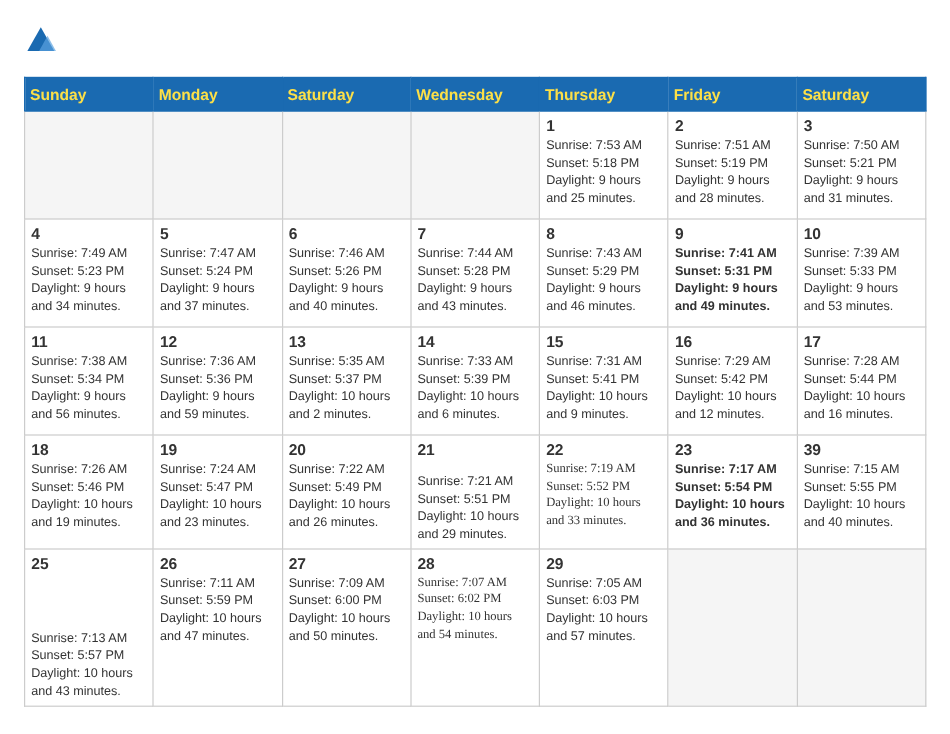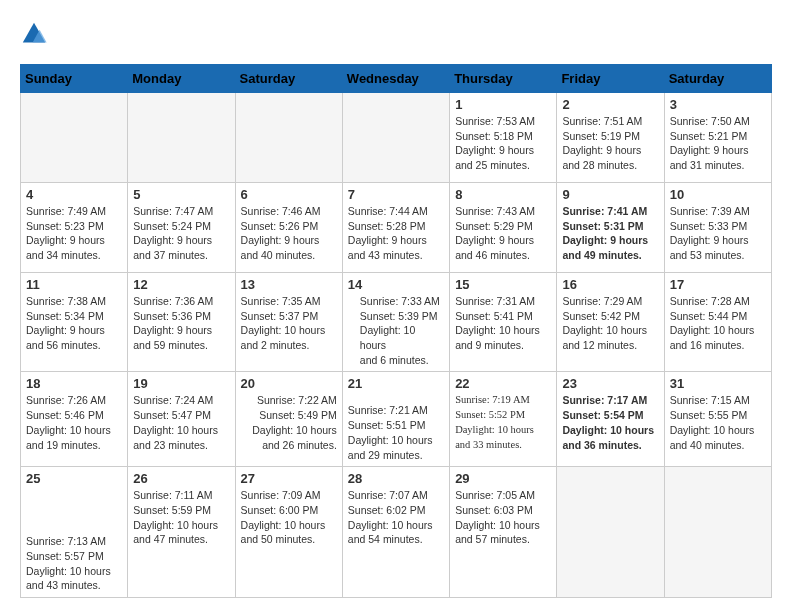--- a/index.html
+++ b/index.html
@@ -52,21 +52,21 @@
       font-size: 16px;
       color: #555;
     }
     table {
       width: 100%;
       border-collapse: collapse;
       table-layout: fixed;
     }
     th {
       background-color: #1a6ab1;
-      color: #000000;
+      color: #fde047;
       font-size: 13px;
       font-weight: bold;
       padding: 6px 4px;
       text-align: left;
       border: 1px solid #1a6ab1;
     }
     td {
       border: 1px solid #ccc;
       vertical-align: top;
       padding: 4px 5px;
@@ -214,28 +214,28 @@
         </td>
         <td>
           <span class="day-number">12</span>
           <div class="day-info" style="white-space: pre-line;">Sunrise: 7:36 AM
 Sunset: 5:36 PM
 Daylight: 9 hours
 and 59 minutes.</div>
         </td>
         <td>
           <span class="day-number">13</span>
-          <div class="day-info" style="white-space: pre-line;">Sunrise: 7:35 AM
+          <div class="day-info" style="white-space: pre-line;">Sunrise: 5:35 AM
 Sunset: 5:37 PM
 Daylight: 10 hours
 and 2 minutes.</div>
         </td>
         <td>
           <span class="day-number">14</span>
-          <div class="day-info" style="white-space: pre-line; margin-left: 12px;">Sunrise: 7:33 AM
+          <div class="day-info" style="white-space: pre-line;">Sunrise: 7:33 AM
 Sunset: 5:39 PM
 Daylight: 10 hours
 and 6 minutes.</div>
         </td>
         <td>
           <span class="day-number">15</span>
           <div class="day-info" style="white-space: pre-line;">Sunrise: 7:31 AM
 Sunset: 5:41 PM
 Daylight: 10 hours
 and 9 minutes.</div>
@@ -265,21 +265,21 @@
         </td>
         <td>
           <span class="day-number">19</span>
           <div class="day-info" style="white-space: pre-line;">Sunrise: 7:24 AM
 Sunset: 5:47 PM
 Daylight: 10 hours
 and 23 minutes.</div>
         </td>
         <td>
           <span class="day-number">20</span>
-          <div class="day-info" style="white-space: pre-line; text-align: right;">Sunrise: 7:22 AM
+          <div class="day-info" style="white-space: pre-line;">Sunrise: 7:22 AM
 Sunset: 5:49 PM
 Daylight: 10 hours
 and 26 minutes.</div>
         </td>
         <td>
           <span class="day-number">21</span>
           <div class="day-info" style="white-space: pre-line; margin-top: 12px;">Sunrise: 7:21 AM
 Sunset: 5:51 PM
 Daylight: 10 hours
 and 29 minutes.</div>
@@ -292,21 +292,21 @@
 and 33 minutes.</div>
         </td>
         <td>
           <span class="day-number">23</span>
           <div class="day-info" style="white-space: pre-line; font-weight: bold;">Sunrise: 7:17 AM
 Sunset: 5:54 PM
 Daylight: 10 hours
 and 36 minutes.</div>
         </td>
         <td>
-          <span class="day-number">31</span>
+          <span class="day-number">39</span>
           <div class="day-info" style="white-space: pre-line;">Sunrise: 7:15 AM
 Sunset: 5:55 PM
 Daylight: 10 hours
 and 40 minutes.</div>
         </td>
       </tr>
       <tr>
         <td>
           <span class="day-number">25</span>
           <div class="day-info" style="white-space: pre-line; margin-top: 48px;">Sunrise: 7:13 AM
@@ -323,21 +323,21 @@
         </td>
         <td>
           <span class="day-number">27</span>
           <div class="day-info" style="white-space: pre-line;">Sunrise: 7:09 AM
 Sunset: 6:00 PM
 Daylight: 10 hours
 and 50 minutes.</div>
         </td>
         <td>
           <span class="day-number">28</span>
-          <div class="day-info" style="white-space: pre-line;">Sunrise: 7:07 AM
+          <div class="day-info" style="white-space: pre-line; font-family: Liberation Serif, serif;">Sunrise: 7:07 AM
 Sunset: 6:02 PM
 Daylight: 10 hours
 and 54 minutes.</div>
         </td>
         <td>
           <span class="day-number">29</span>
           <div class="day-info" style="white-space: pre-line;">Sunrise: 7:05 AM
 Sunset: 6:03 PM
 Daylight: 10 hours
 and 57 minutes.</div>

